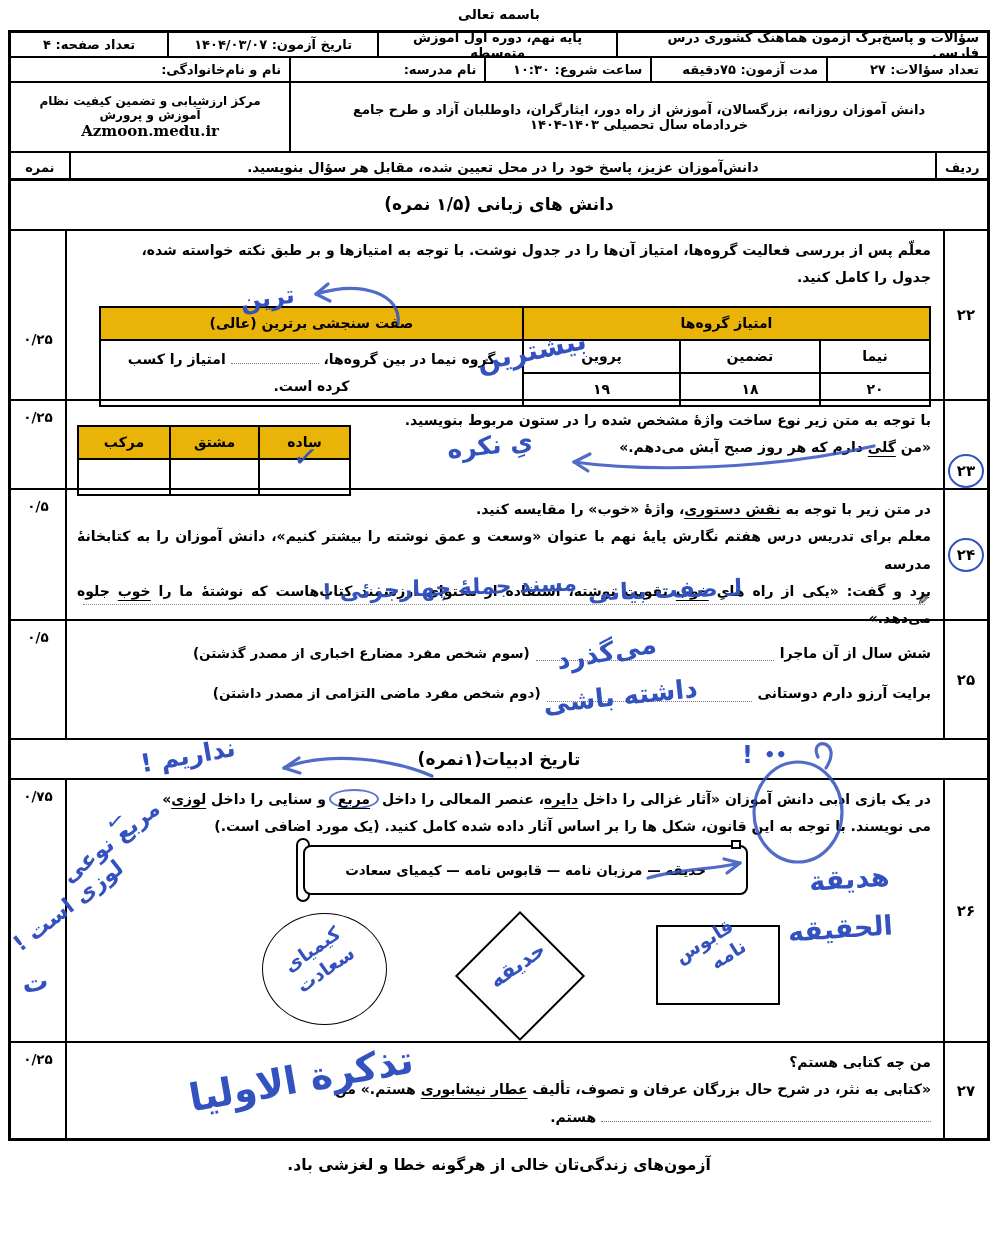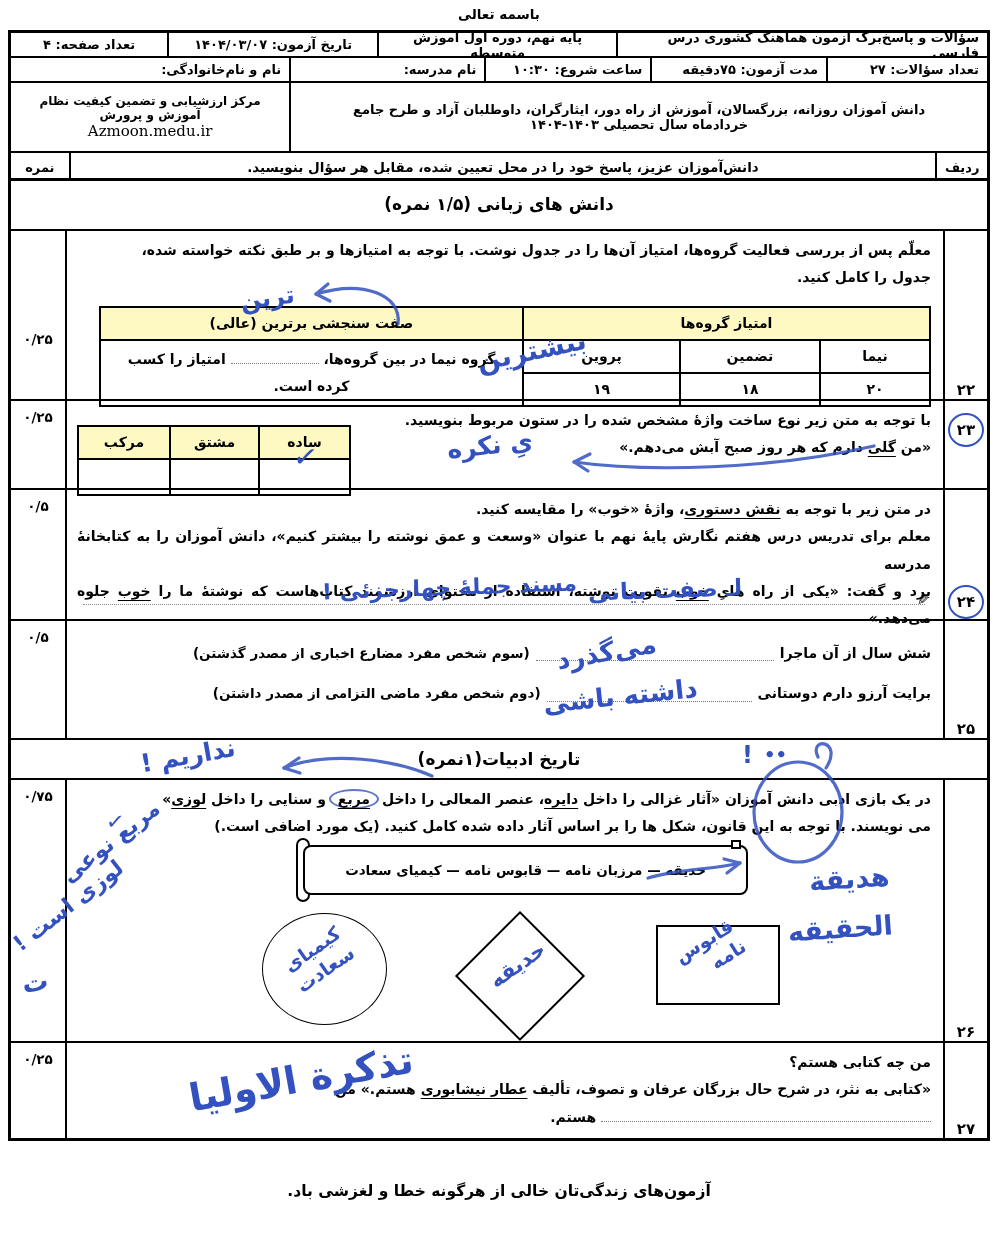--- a/index.html
+++ b/index.html
@@ -11,44 +11,44 @@
   
   .hdr{position:absolute;top:30px;left:8px;right:8px;border:3px solid #000}
   .hrow{display:flex;border-bottom:2px solid #000}
   .hrow:last-child{border-bottom:none}
   .hcell{border-left:2px solid #000;display:flex;align-items:center;font-weight:bold;
          font-size:13px;padding:2px 8px;overflow:hidden}
   .hcell:last-child{border-left:none}
   .c{justify-content:center;text-align:center}
   .colc{flex-direction:column;justify-content:center;text-align:center}
   .r1{height:25px}.r2{height:25px}.r3{height:70px}.r4{height:28px}
-  .site{direction:ltr;font-size:15px;font-family:"DejaVu Serif",serif;font-weight:normal}
+  .site{direction:ltr;font-size:15px;font-family:"DejaVu Serif",serif;font-weight:bold}
 
   
   .main{position:absolute;top:178px;left:8px;right:8px;border:3px solid #000;background:#fff}
   .mrow{display:flex;border-bottom:2.5px solid #000;position:relative}
   .mrow:last-child{border-bottom:none}
   .sechdr{flex:1;text-align:center;font-weight:bold;font-size:17px;padding-top:13px}
   .numcol{width:44px;border-left:2px solid #000;display:flex;justify-content:center;
-          align-items:flex-end;font-weight:bold;font-size:15px;flex:none}
+          align-items:center;font-weight:bold;font-size:15px;flex:none}
   .scorecol{width:56px;border-right:2px solid #000;text-align:center;font-weight:bold;
             font-size:13.5px;flex:none;padding-top:8px}
   .pt100{padding-top:100px}
   .qcontent{flex:1;position:relative;padding:6px 12px 6px 10px;font-weight:bold;
             font-size:14px;line-height:1.95;text-align:right}
   .just{text-align:justify}
   .u{text-decoration:underline;text-underline-offset:4px}
   .circled-num{width:36px;height:34px;border:2.5px solid #3352c0;border-radius:50%;
                display:flex;align-items:center;justify-content:center}
-  .topnum{align-items:flex-start;padding-top:12px}
+  .topnum{align-items:flex-end;padding-top:12px}
 
   table.grid{border-collapse:collapse;direction:rtl;table-layout:fixed}
   table.grid td{border:2px solid #000;font-weight:bold;font-size:14px;text-align:center;
                 vertical-align:middle;padding:2px 6px}
-  .gray{background:#fef9c3}
+  .gray{background:#eab308}
   .sentence{text-align:right;font-size:13.5px;padding:4px 10px !important}
   .q22t{margin-top:14px;width:830px}
   .q23t{position:absolute;left:10px;top:24px;width:272px}
   .q23t td{height:26px;font-size:13.5px}
   .q23t .body td{height:36px}
 
   .dots{display:inline-block;border-bottom:1.6px dotted #777;height:14px;vertical-align:baseline}
   .fitem{display:flex;align-items:baseline;margin-top:13px}
   .fitem .dots{align-self:flex-end;margin:0 6px 6px 6px}
   .note{font-size:13.5px}
@@ -64,21 +64,21 @@
   .circleShape{left:256px;top:735px;width:125px;height:112px;border-radius:50%;border-width:1.8px}
   .diamond{left:467px;top:752px;width:92px;height:92px;transform:rotate(45deg)}
   .square{left:650px;top:747px;width:124px;height:80px}
 
   
   .overlay{position:absolute;inset:0;z-index:5;pointer-events:none}
   .hw{position:absolute;color:#3352c0;font-weight:bold;white-space:pre-line;line-height:1.25;
       z-index:6;pointer-events:none}
   .oval{border:2.5px solid rgba(51,82,192,.8);border-radius:50%;padding:0 7px;margin:-2px}
 
-  .footer{position:absolute;top:1182px;left:0;right:0;text-align:center;font-weight:bold;font-size:15.5px}
+  .footer{position:absolute;top:1156px;left:0;right:0;text-align:center;font-weight:bold;font-size:15.5px}
 </style>
 </head>
 <body>
 
 <div class="page">
 
   <div class="bism">باسمه تعالی</div>
 
   <div class="hdr">
     <div class="hrow r1">

